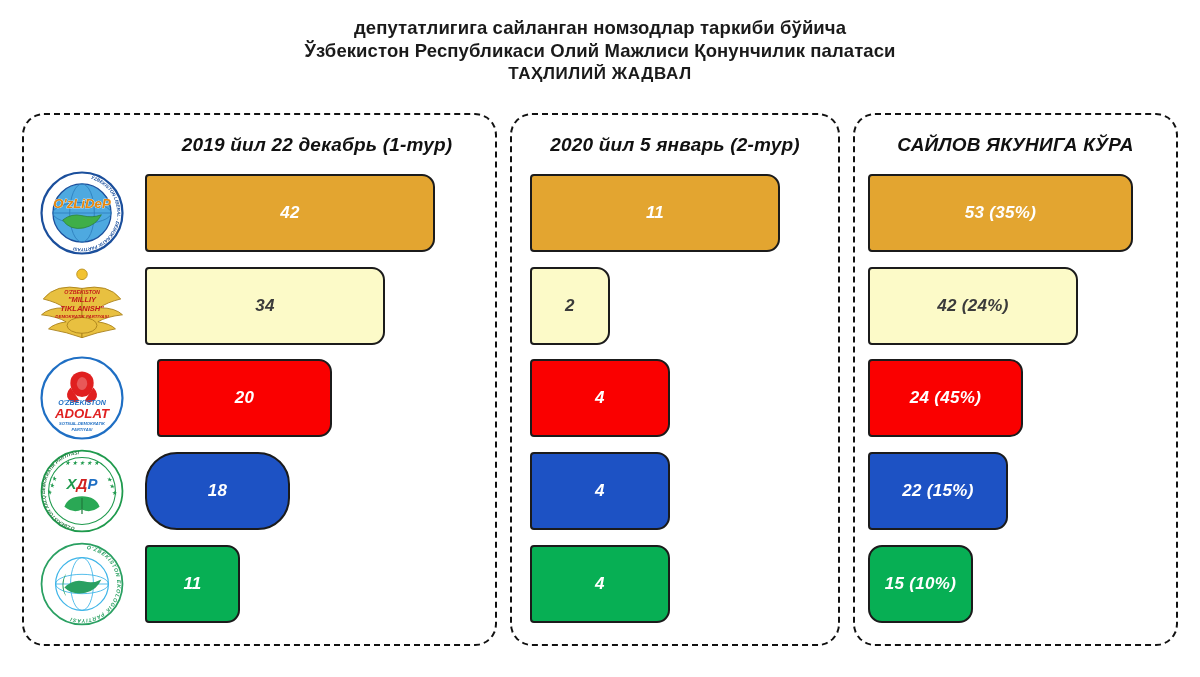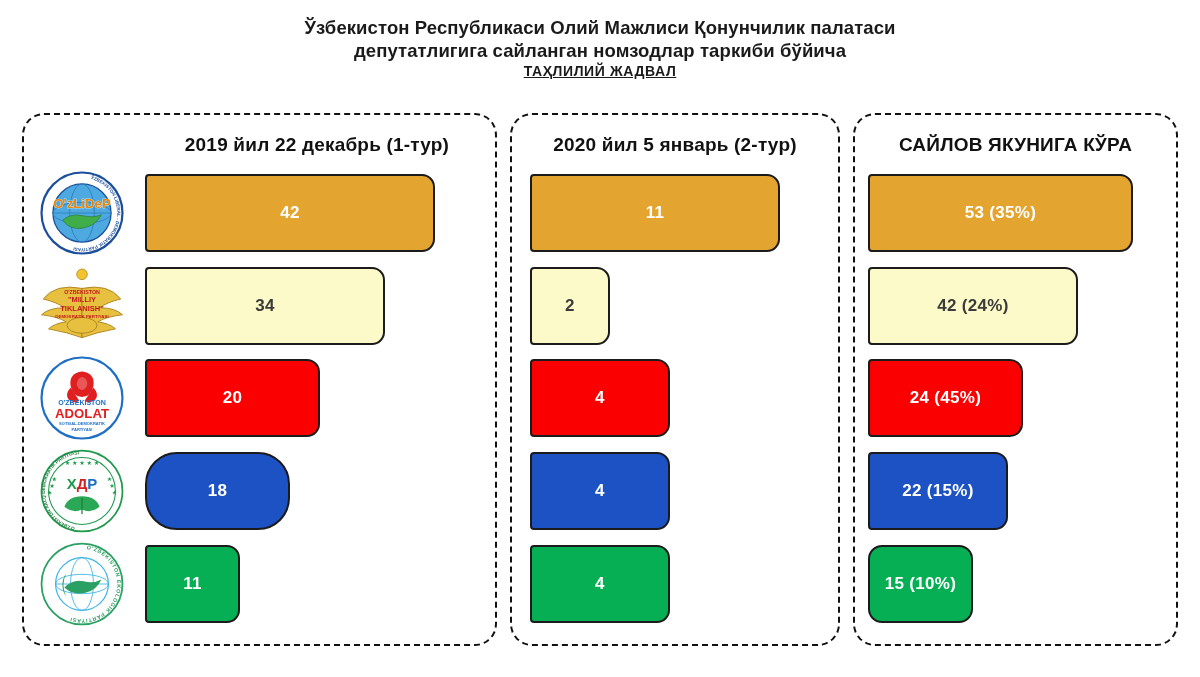--- a/index.html
+++ b/index.html
@@ -12,33 +12,34 @@
   #root { position: relative; width: 1200px; height: 677px; }
 
   
   .title-block {
     position: absolute; top: 16px; left: 0; width: 1200px;
     text-align: center;
     color: #1a1a1a;
   }
   .title-line { font-weight: bold; line-height: 1.26; letter-spacing: .1px; }
   .title-1, .title-2 { font-size: 18.5px; }
-  .title-3 { font-size: 14px; letter-spacing: .6px; text-decoration: underline; }
+  .title-3 { font-size: 17px; letter-spacing: .6px; }
 
   
   .panels {
     position: absolute; top: 113px; left: 22px;
     width: 1156px; height: 533px;
     display: flex;
     gap: 13px;
   }
   .panel {
     border: 2.2px dashed #111111;
     border-radius: 22px;
     position: relative;
+    font-style: italic;
   }
   .panel-1 { width: 475px; }
   .panel-2 { width: 330px; }
   .panel-3 { width: 325px; }
 
   .panel-header {
     position: absolute;
     top: 19px; left: 0; width: 100%;
     text-align: center;
     font-size: 19px;
@@ -88,22 +89,22 @@
   .bar.light { color: #3b3b3b; }
   .bar.dark { color: #ffffff; }
   .bar-label { pointer-events: none; }
 </style>
 </head>
 <body>
 
 <div id="root">
 
   <div class="title-block">
+    <div class="title-line title-2">депутатлигига сайланган номзодлар таркиби бўйича</div>
     <div class="title-line title-1">Ўзбекистон Республикаси Олий Мажлиси Қонунчилик палатаси</div>
-    <div class="title-line title-2">депутатлигига сайланган номзодлар таркиби бўйича</div>
     <div class="title-line title-3">ТАҲЛИЛИЙ ЖАДВАЛ</div>
   </div>
 
   <div class="panels">
 
     <div class="panel panel-1">
       <div class="panel-header">2019 йил 22 декабрь (1-тур)</div>
       <div class="rows">
 
         <div class="row">
@@ -159,21 +160,21 @@
                 <path d="M-13 6 q-7 8 -2 14 q6 5 12 1" fill="#e02020"></path>
                 <path d="M13 6 q7 8 2 14 q-6 5 -12 1" fill="#e02020"></path>
               </g>
               <text x="50" y="58" text-anchor="middle" font-family="Liberation Sans, sans-serif" font-size="8" font-weight="bold" fill="#1f6fc4">O'ZBEKISTON</text>
               <text x="50" y="73" text-anchor="middle" font-family="Liberation Sans, sans-serif" font-size="15" font-weight="bold" fill="#e02020">ADOLAT</text>
               <text x="50" y="81" text-anchor="middle" font-family="Liberation Sans, sans-serif" font-size="4.6" font-weight="bold" fill="#1f6fc4">SOTSIAL-DEMOKRATIK</text>
               <text x="50" y="87" text-anchor="middle" font-family="Liberation Sans, sans-serif" font-size="4.6" font-weight="bold" fill="#1f6fc4">PARTIYASI</text>
             </svg>
           </div>
           <div class="bar-wrap">
-            <div class="bar dark" style="width:175px;background:#FA0000;">
+            <div class="bar dark" style="width:175px;background:#FA0000;margin-left:12px;">
               <span class="bar-label">20</span>
             </div>
           </div>
         </div>
 
         <div class="row">
           <div class="logo-cell">
             <svg class="logo" viewBox="0 0 100 100">
               <circle cx="50" cy="50" r="46" fill="#ffffff" stroke="#1f9a4d" stroke-width="2"></circle>
               <circle cx="50" cy="50" r="38" fill="none" stroke="#1f9a4d" stroke-width="1.2"></circle>

